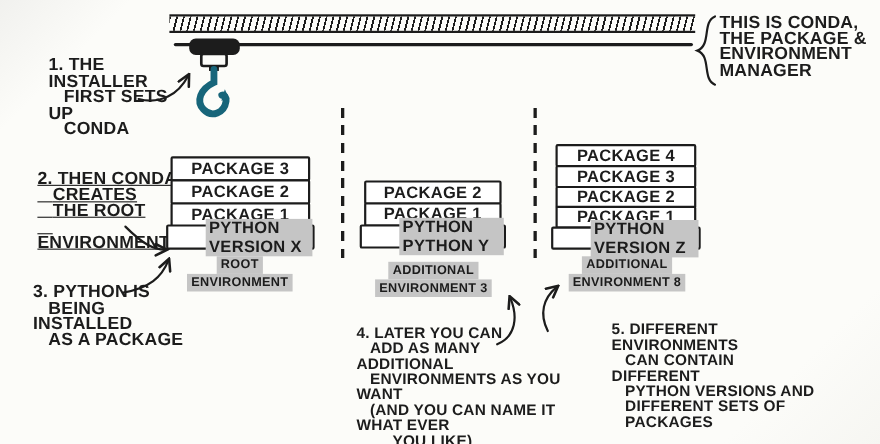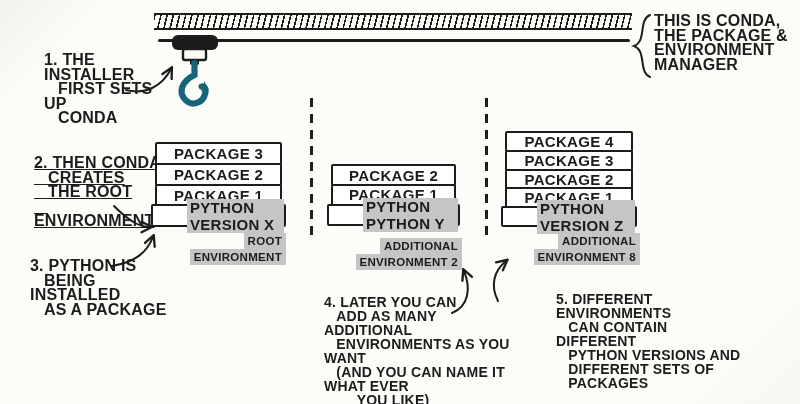--- a/index.html
+++ b/index.html
@@ -45,21 +45,21 @@
     display:flex;align-items:center;justify-content:center;
     font-weight:bold;font-size:15px;letter-spacing:.3px;
   }
   .box + .box{margin-top:-2.2px;}
   .box-python{margin-left:-4px;margin-right:-4px;padding-left:34px;}
   .s1 .box{height:23px;}
   .s2 .box{height:22px;}
   .s3 .box{height:21px;}
   .hl{background:var(--highlight);padding:0 3px;}
   .env-label{
-    position:absolute;text-align:right;
+    position:absolute;text-align:center;
     font-weight:bold;font-size:11.5px;line-height:16px;letter-spacing:.3px;
   }
   .env-label .hl{display:inline-block;padding:0 4px;}
   svg{position:absolute;overflow:visible;}
   .arrows{left:0;top:0;pointer-events:none;}
 </style>
 </head>
 <body>
 
 <div class="canvas">
@@ -122,21 +122,21 @@
 
   <div class="stack s2" style="left:331px;top:164px;width:125px;">
     <div class="box">PACKAGE 2</div>
     <div class="box">PACKAGE 1</div>
     <div class="box box-python">
         <span class="hl">PYTHON PYTHON Y</span>
       </div>
   </div>
   <div class="env-label" style="left:326px;top:238px;width:136px;">
     <div><span class="hl">ADDITIONAL</span></div>
-    <div><span class="hl">ENVIRONMENT 2</span></div>
+    <div><span class="hl">ENVIRONMENT 3</span></div>
   </div>
 
   <div class="stack s3" style="left:505px;top:131px;width:128px;">
     <div class="box">PACKAGE 4</div>
     <div class="box">PACKAGE 3</div>
     <div class="box">PACKAGE 2</div>
     <div class="box">PACKAGE 1</div>
     <div class="box box-python">
         <span class="hl">PYTHON VERSION Z</span>
       </div>

